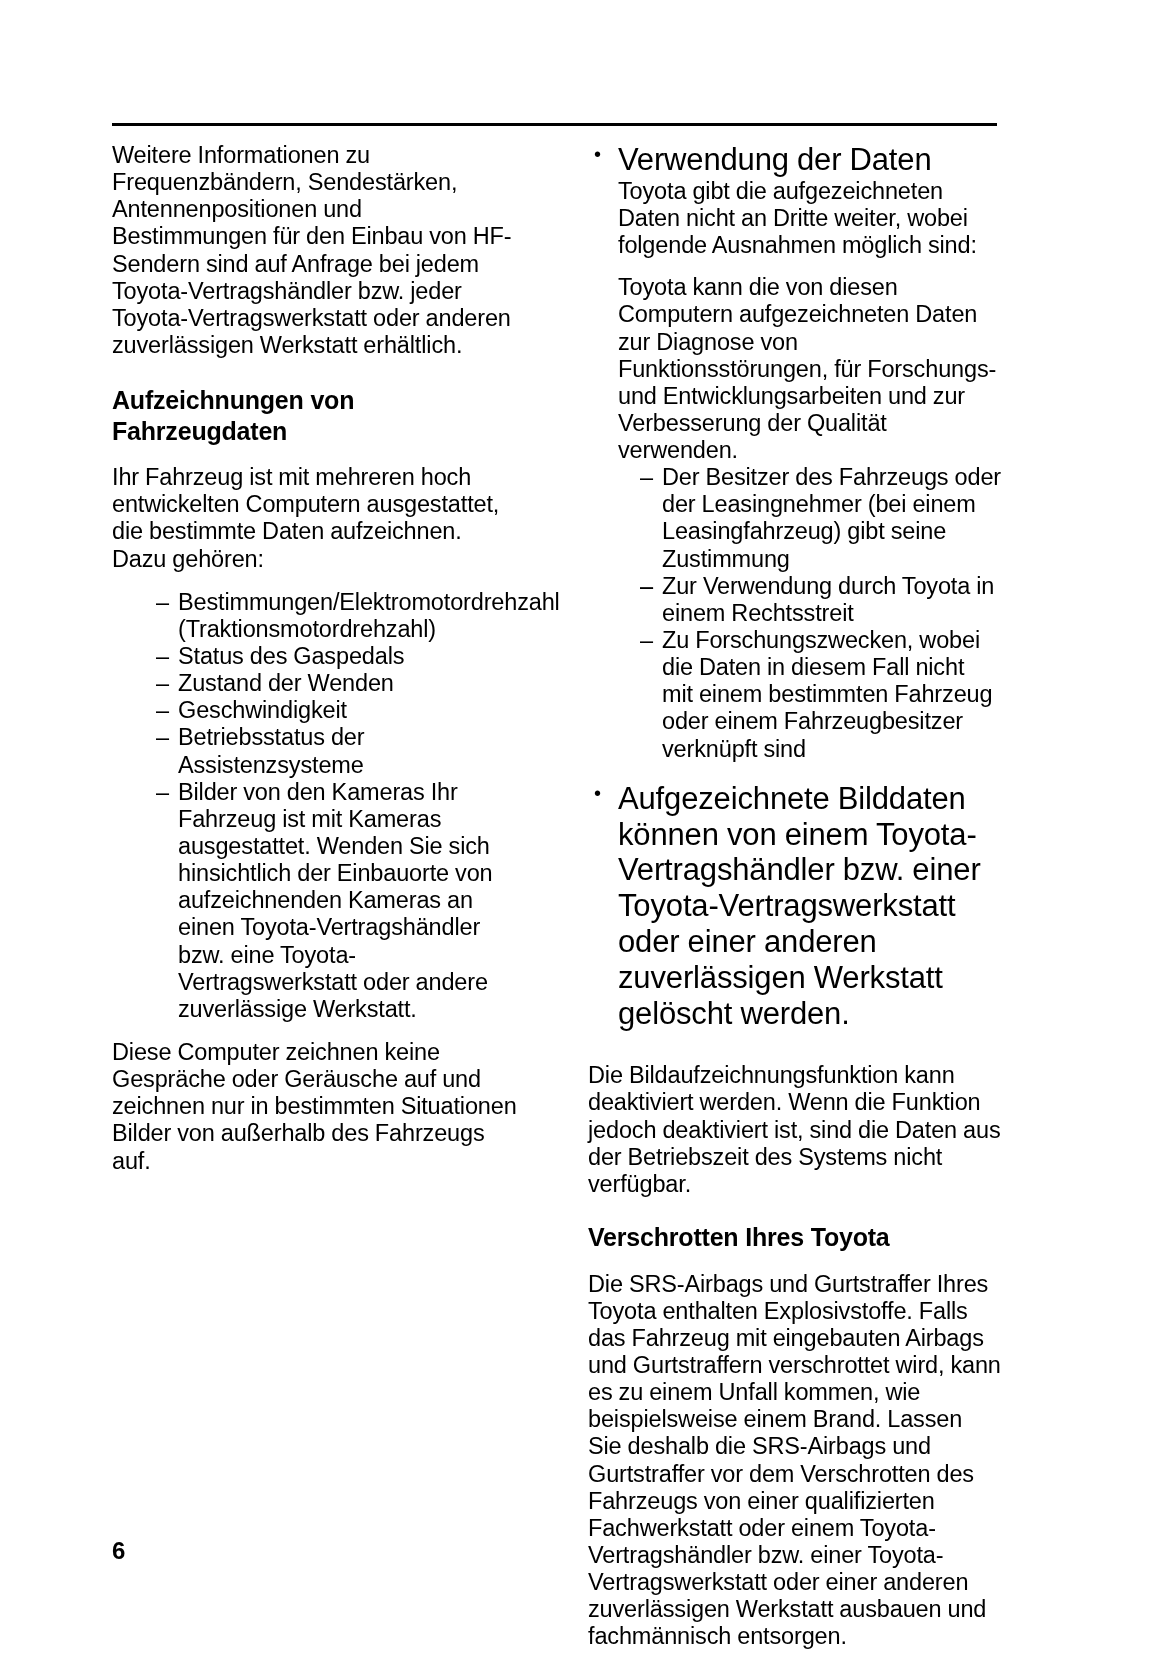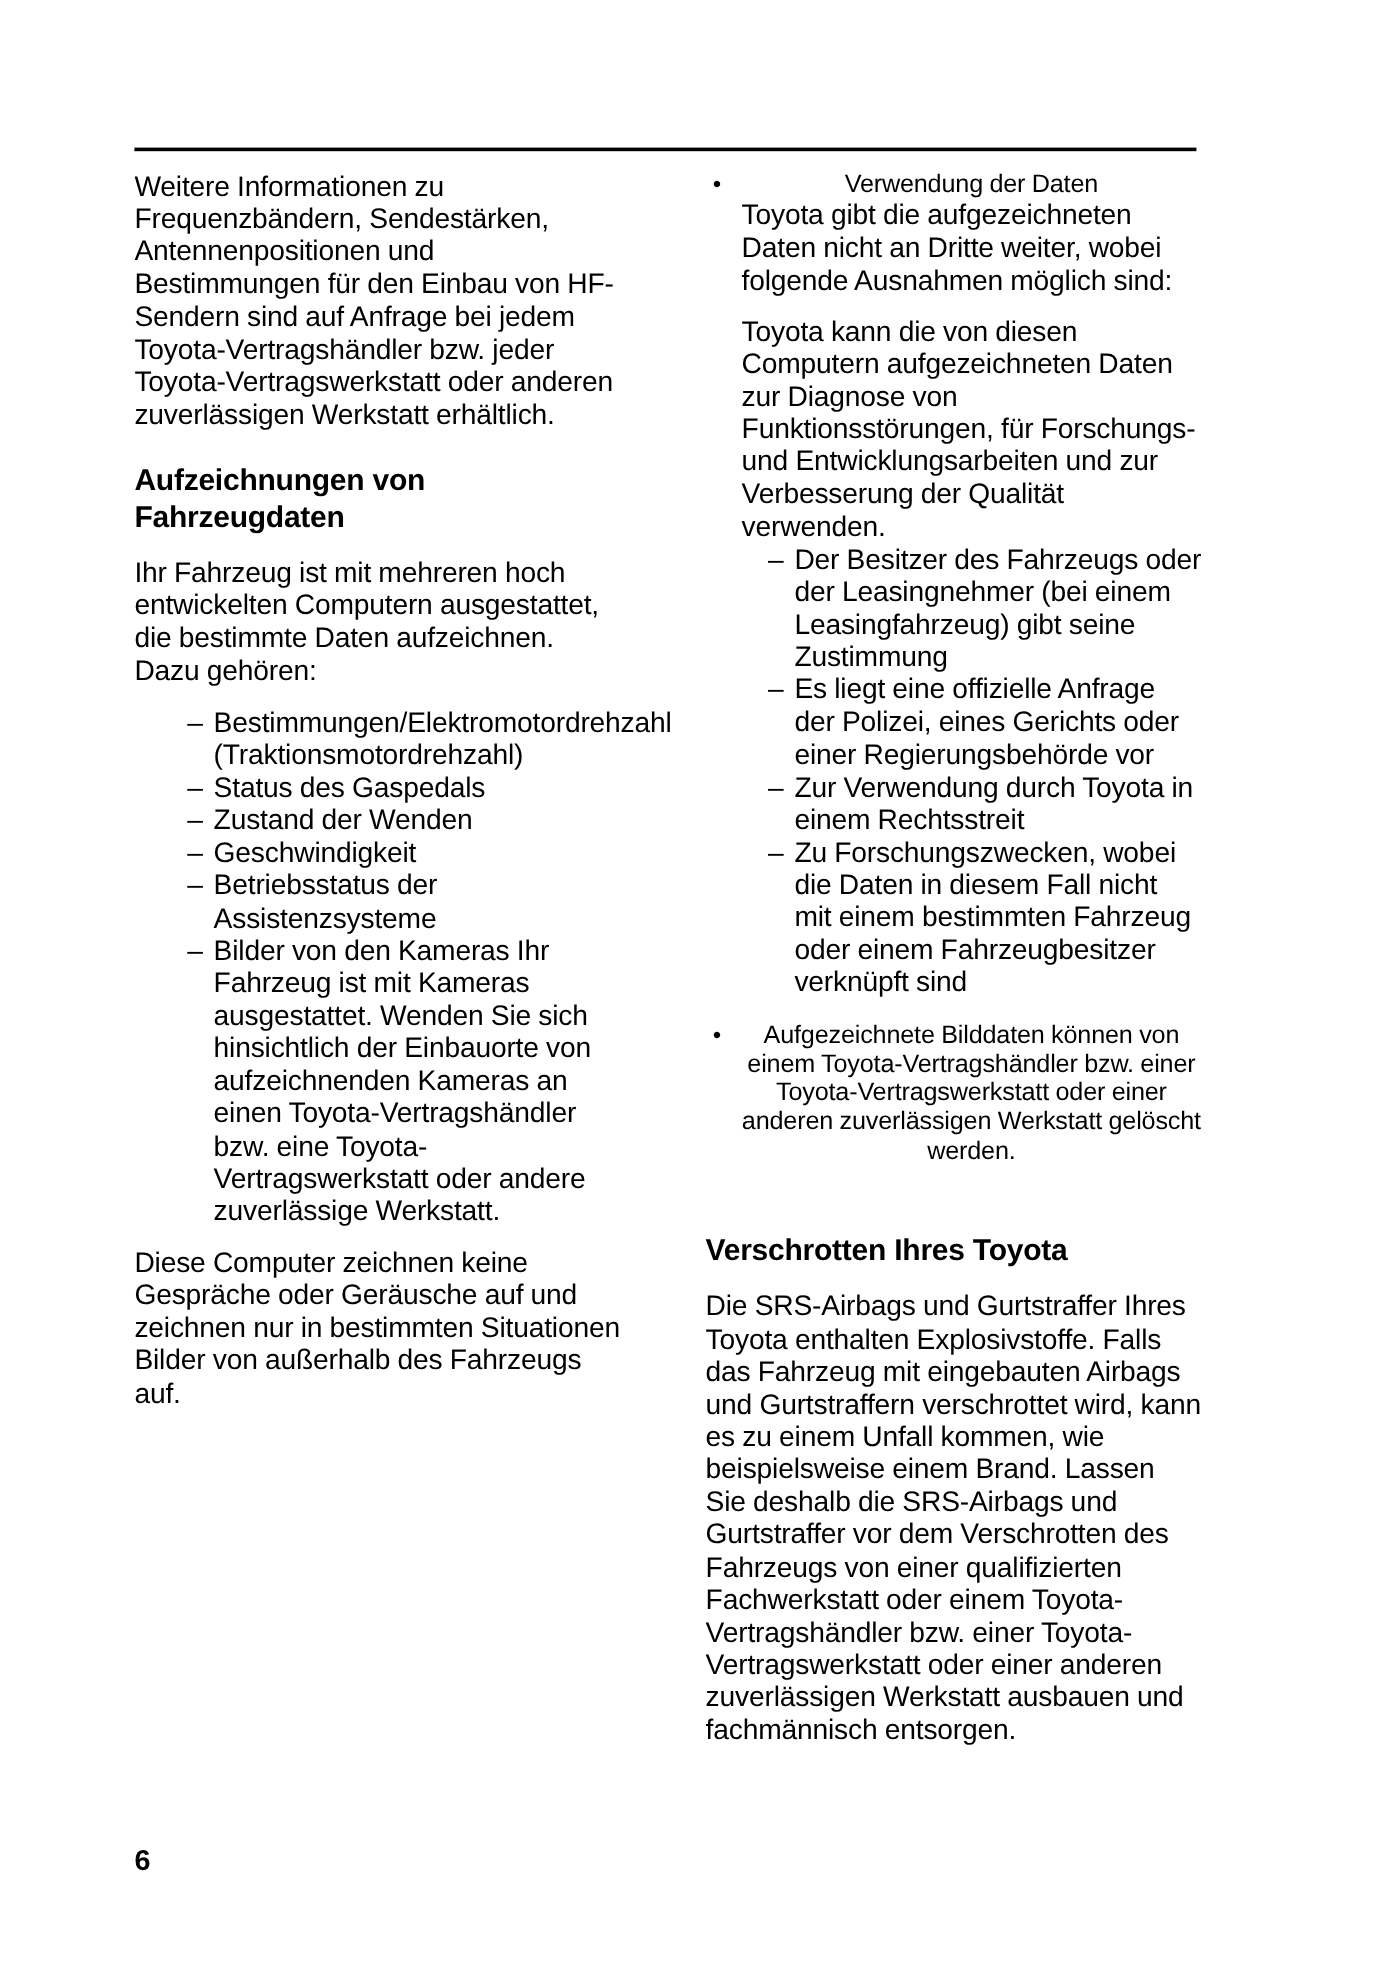--- a/index.html
+++ b/index.html
@@ -102,25 +102,24 @@
     margin: 0 0 0 0;
   }
   ul.bullet-list > li.bullet-item .bullet {
     position: absolute;
     left: 6px;
     top: -1px;
     font-size: 20px;
     line-height: 1.35;
   }
   .bullet-lead {
-    font-size: 21px;
-    line-height: 1.155;
-    letter-spacing: -0.15px;
-    word-spacing: -0.3px;
-    text-align: center;
+    font-size: 31px;
+    line-height: 1.155;
+    letter-spacing: -0.15px;
+    word-spacing: -0.3px;
   }
   .bullet-body {
     font-size: 23.5px;
     line-height: 1.155;
     letter-spacing: -0.15px;
     margin-top: 0;
     word-spacing: -0.3px;
   }
   .bullet-body + .bullet-body { margin-top: 15px; }
 
@@ -200,41 +199,41 @@
           <div class="bullet-lead">Verwendung der Daten</div>
           <div class="bullet-body">Toyota gibt die aufgezeichneten Daten nicht an Dritte weiter, wobei folgende Ausnahmen möglich sind:</div>
           <div class="bullet-body">Toyota kann die von diesen Computern aufgezeichneten Daten zur Diagnose von Funktionsstörungen, für Forschungs- und Entwicklungsarbeiten und zur Verbesserung der Qualität verwenden.</div>
           <ul class="dash-list nested">
             <li>
               <span class="dash">–</span>
               <span>Der Besitzer des Fahrzeugs oder der Leasingnehmer (bei einem Leasingfahrzeug) gibt seine Zustimmung</span>
             </li>
             <li>
               <span class="dash">–</span>
-              <span>Es liegt eine offizielle Anfrage der Polizei, eines Gerichts oder einer Regierungsbehörde vor</span>
             </li>
             <li>
               <span class="dash">–</span>
               <span>Zur Verwendung durch Toyota in einem Rechtsstreit</span>
             </li>
             <li>
               <span class="dash">–</span>
               <span>Zu Forschungszwecken, wobei die Daten in diesem Fall nicht mit einem bestimmten Fahrzeug oder einem Fahrzeugbesitzer verknüpft sind</span>
             </li>
           </ul>
         </li>
 
         <li class="bullet-item" style="margin-top:18px;">
           <span class="bullet">•</span>
           <div class="bullet-lead">Aufgezeichnete Bilddaten können von einem Toyota-Vertragshändler bzw. einer Toyota-Vertragswerkstatt oder einer anderen zuverlässigen Werkstatt gelöscht werden.</div>
         </li>
       </ul>
 
       <div class="spacer-sm"></div>
 
+      <p class="body">Die Bildaufzeichnungsfunktion kann deaktiviert werden. Wenn die Funktion jedoch deaktiviert ist, sind die Daten aus der Betriebszeit des Systems nicht verfügbar.</p>
 
       <h2 class="section-heading tight-top">Verschrotten Ihres Toyota</h2>
 
       <p class="body">Die SRS-Airbags und Gurtstraffer Ihres Toyota enthalten Explosivstoffe. Falls das Fahrzeug mit eingebauten Airbags und Gurtstraffern verschrottet wird, kann es zu einem Unfall kommen, wie beispielsweise einem Brand. Lassen Sie deshalb die SRS-Airbags und Gurtstraffer vor dem Verschrotten des Fahrzeugs von einer qualifizierten Fachwerkstatt oder einem Toyota-Vertragshändler bzw. einer Toyota-Vertragswerkstatt oder einer anderen zuverlässigen Werkstatt ausbauen und fachmännisch entsorgen.</p>
 
     </div>
 
   </div>
 
   <div class="page-number">6</div>

